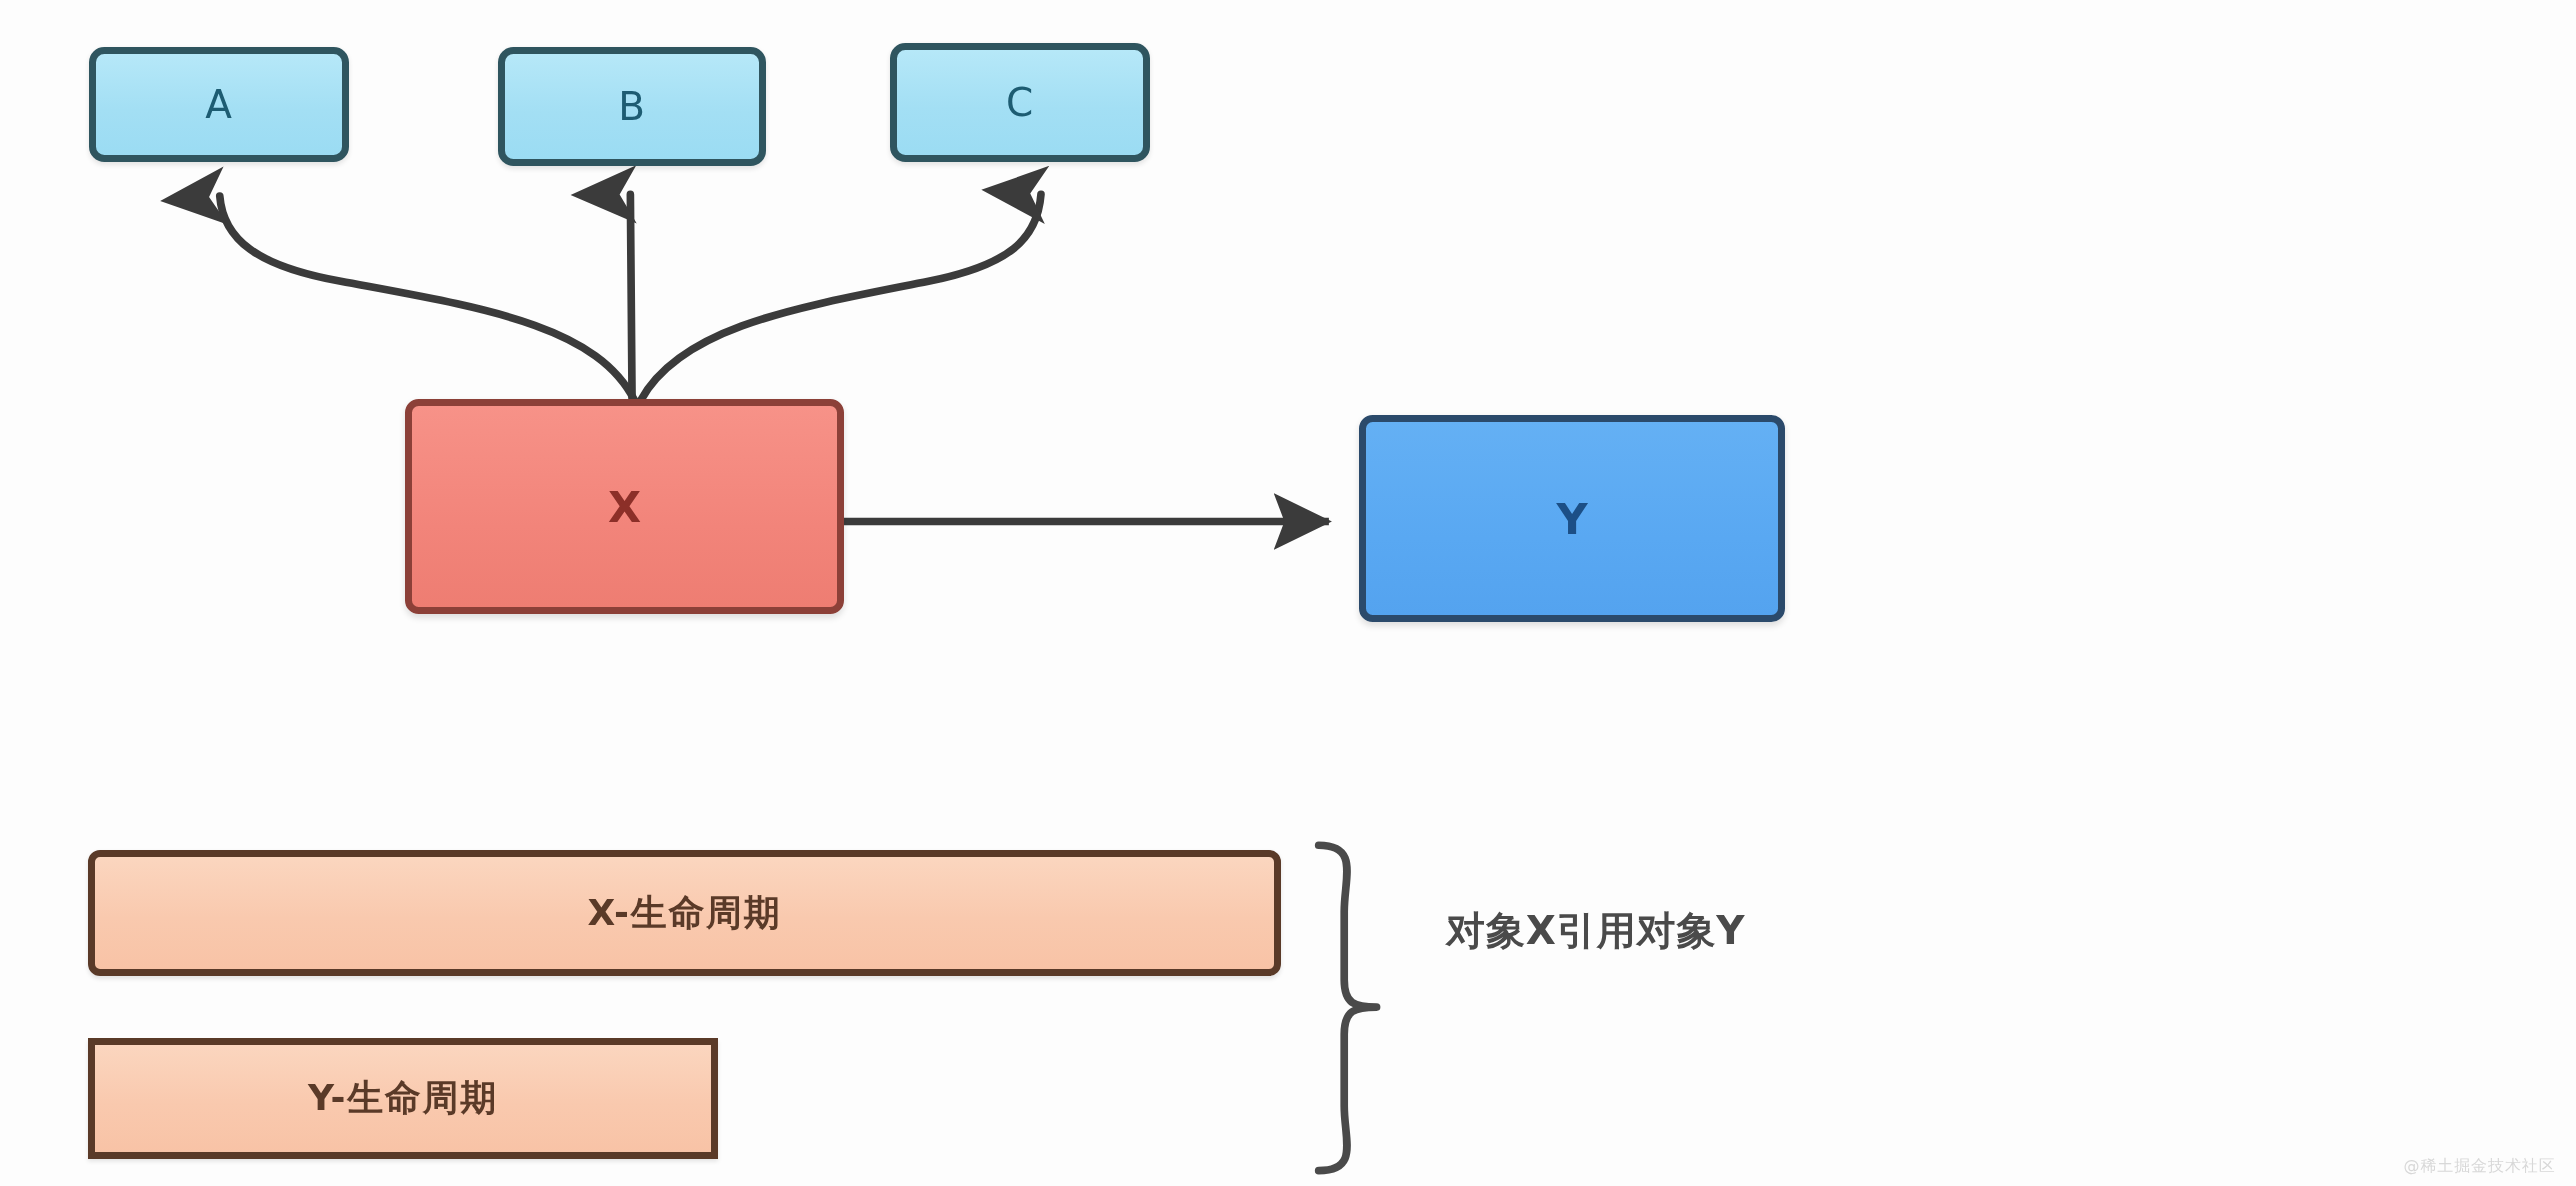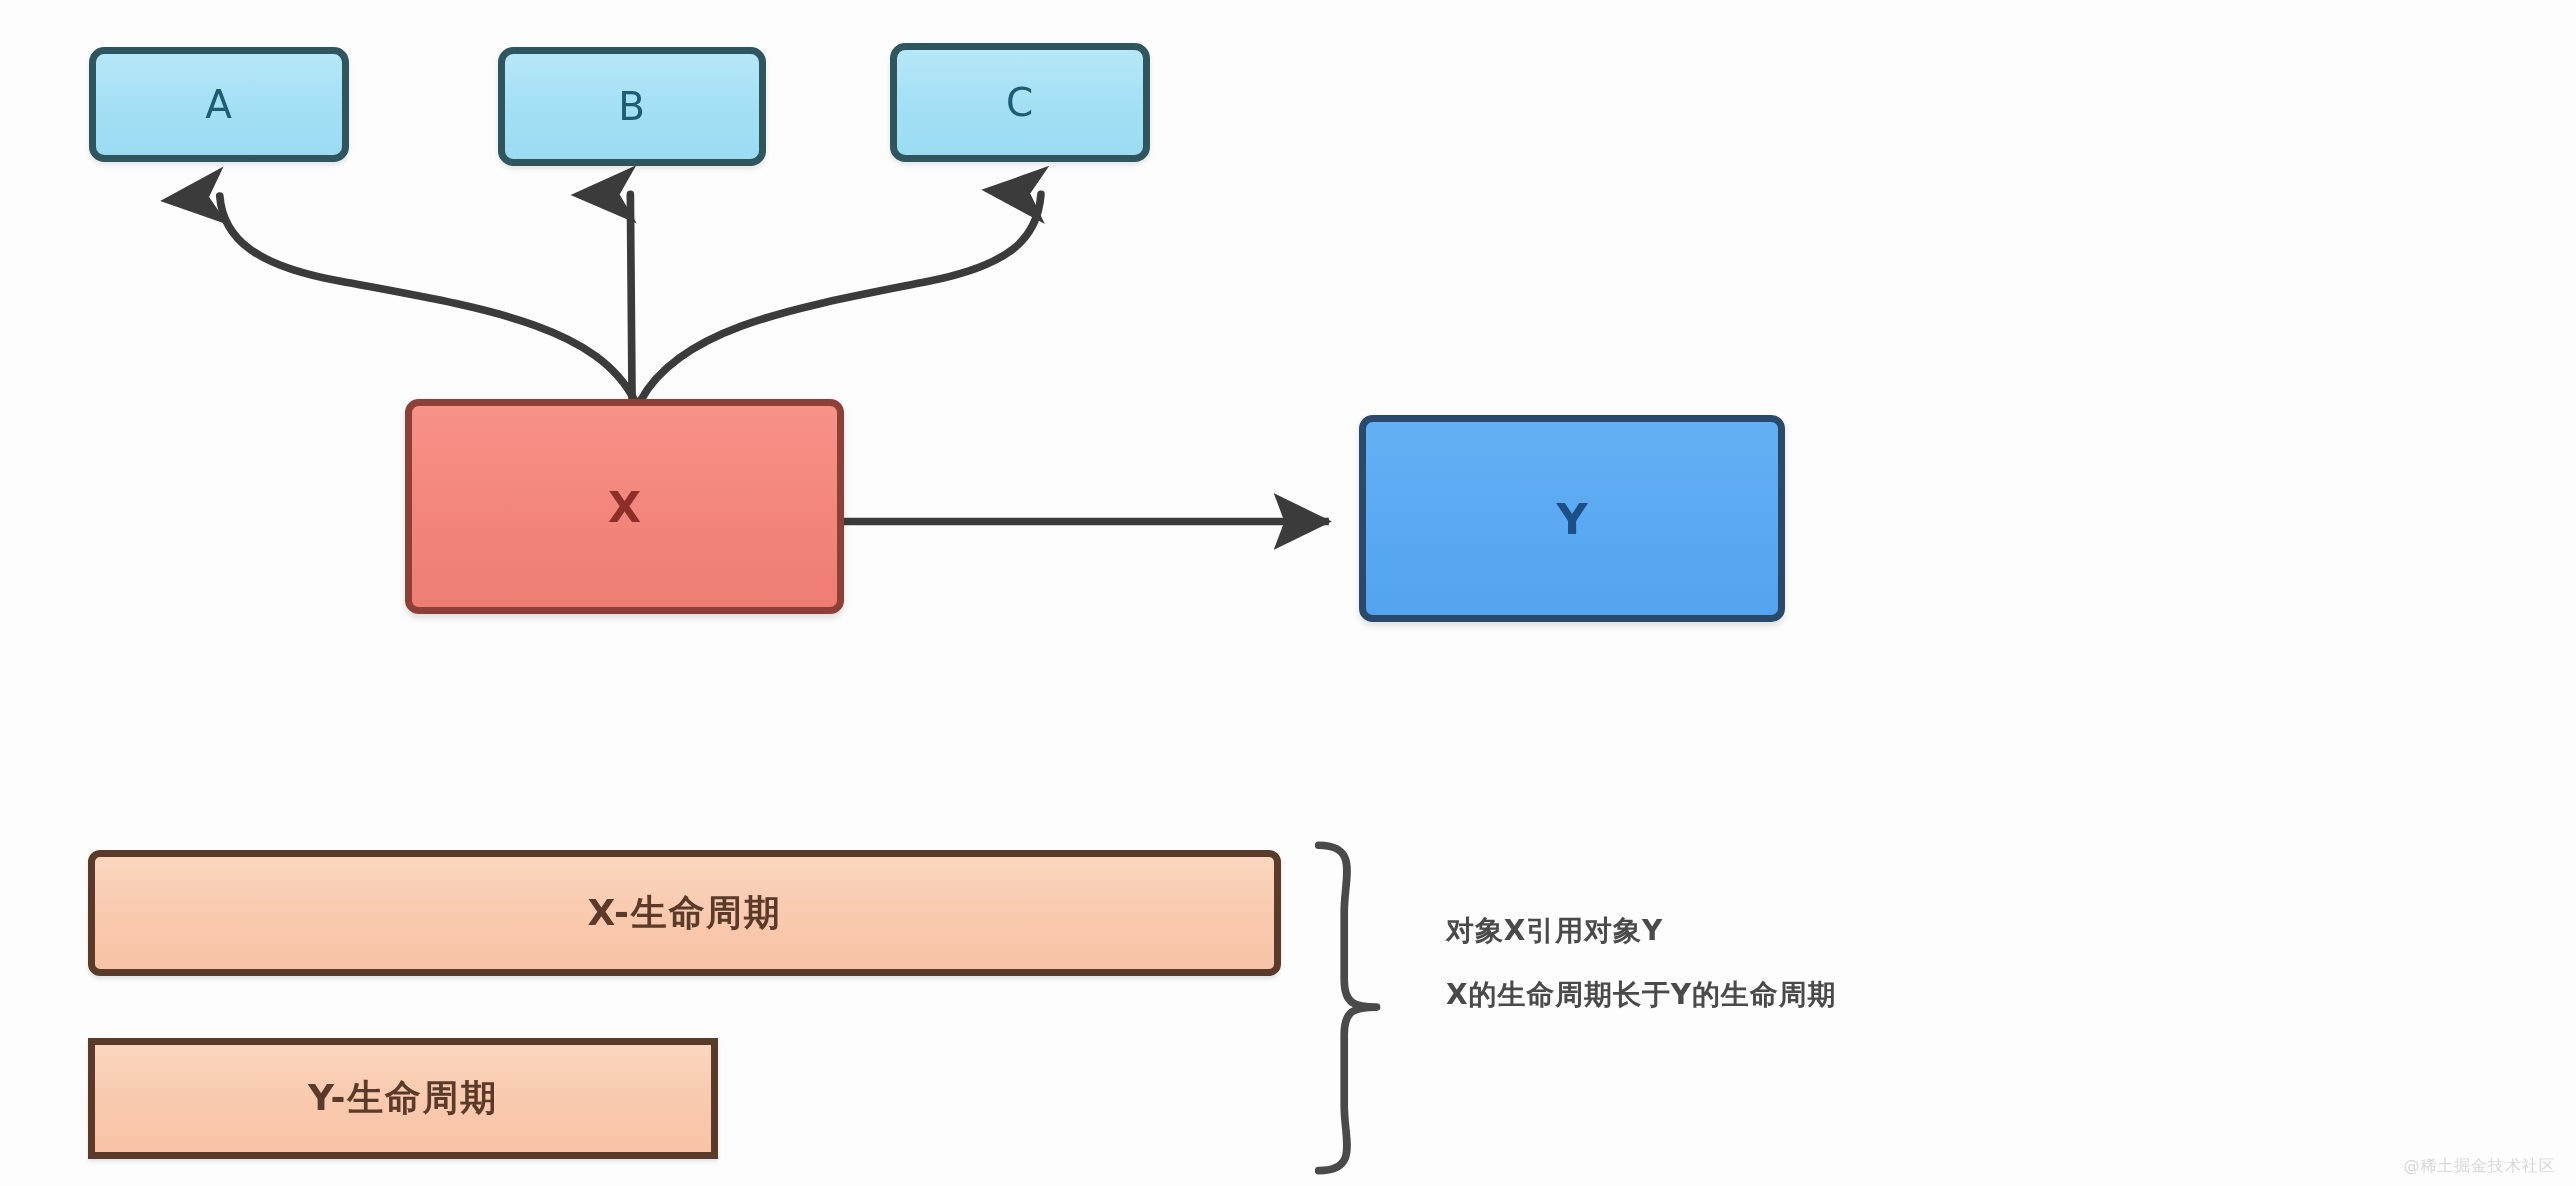--- a/index.html
+++ b/index.html
@@ -101,21 +101,21 @@
 
   
   #annotation {
     position: absolute;
     left: 1446px;
     top: 899px;
     width: 1073px;
     user-select: none;
   }
   #annotation .ann-line {
-    font-size: 28px;
+    font-size: 39px;
     line-height: 64px;
     color: #4a4a4a;
     font-weight: 600;
     white-space: nowrap;
     letter-spacing: 0.9px;
   }
 
   
   #watermark {
     position: absolute;
@@ -182,19 +182,18 @@
   <div class="lifebar" style="left:88px; top:850px; width:1193px; height:126px;border-radius:12px;">
     <span class="bar-label">X-生命周期</span>
   </div>
 
   <div class="lifebar" style="left:88px; top:1038px; width:630px; height:121px;">
     <span class="bar-label">Y-生命周期</span>
   </div>
 
   <div id="annotation">
     <div class="ann-line">对象X引用对象Y</div>
-    <div class="ann-line">X的生命周期长于Y的生命周期</div>
   </div>
 
   <div id="watermark">@稀土掘金技术社区</div>
 
 </div>
 
 
 </body></html>

